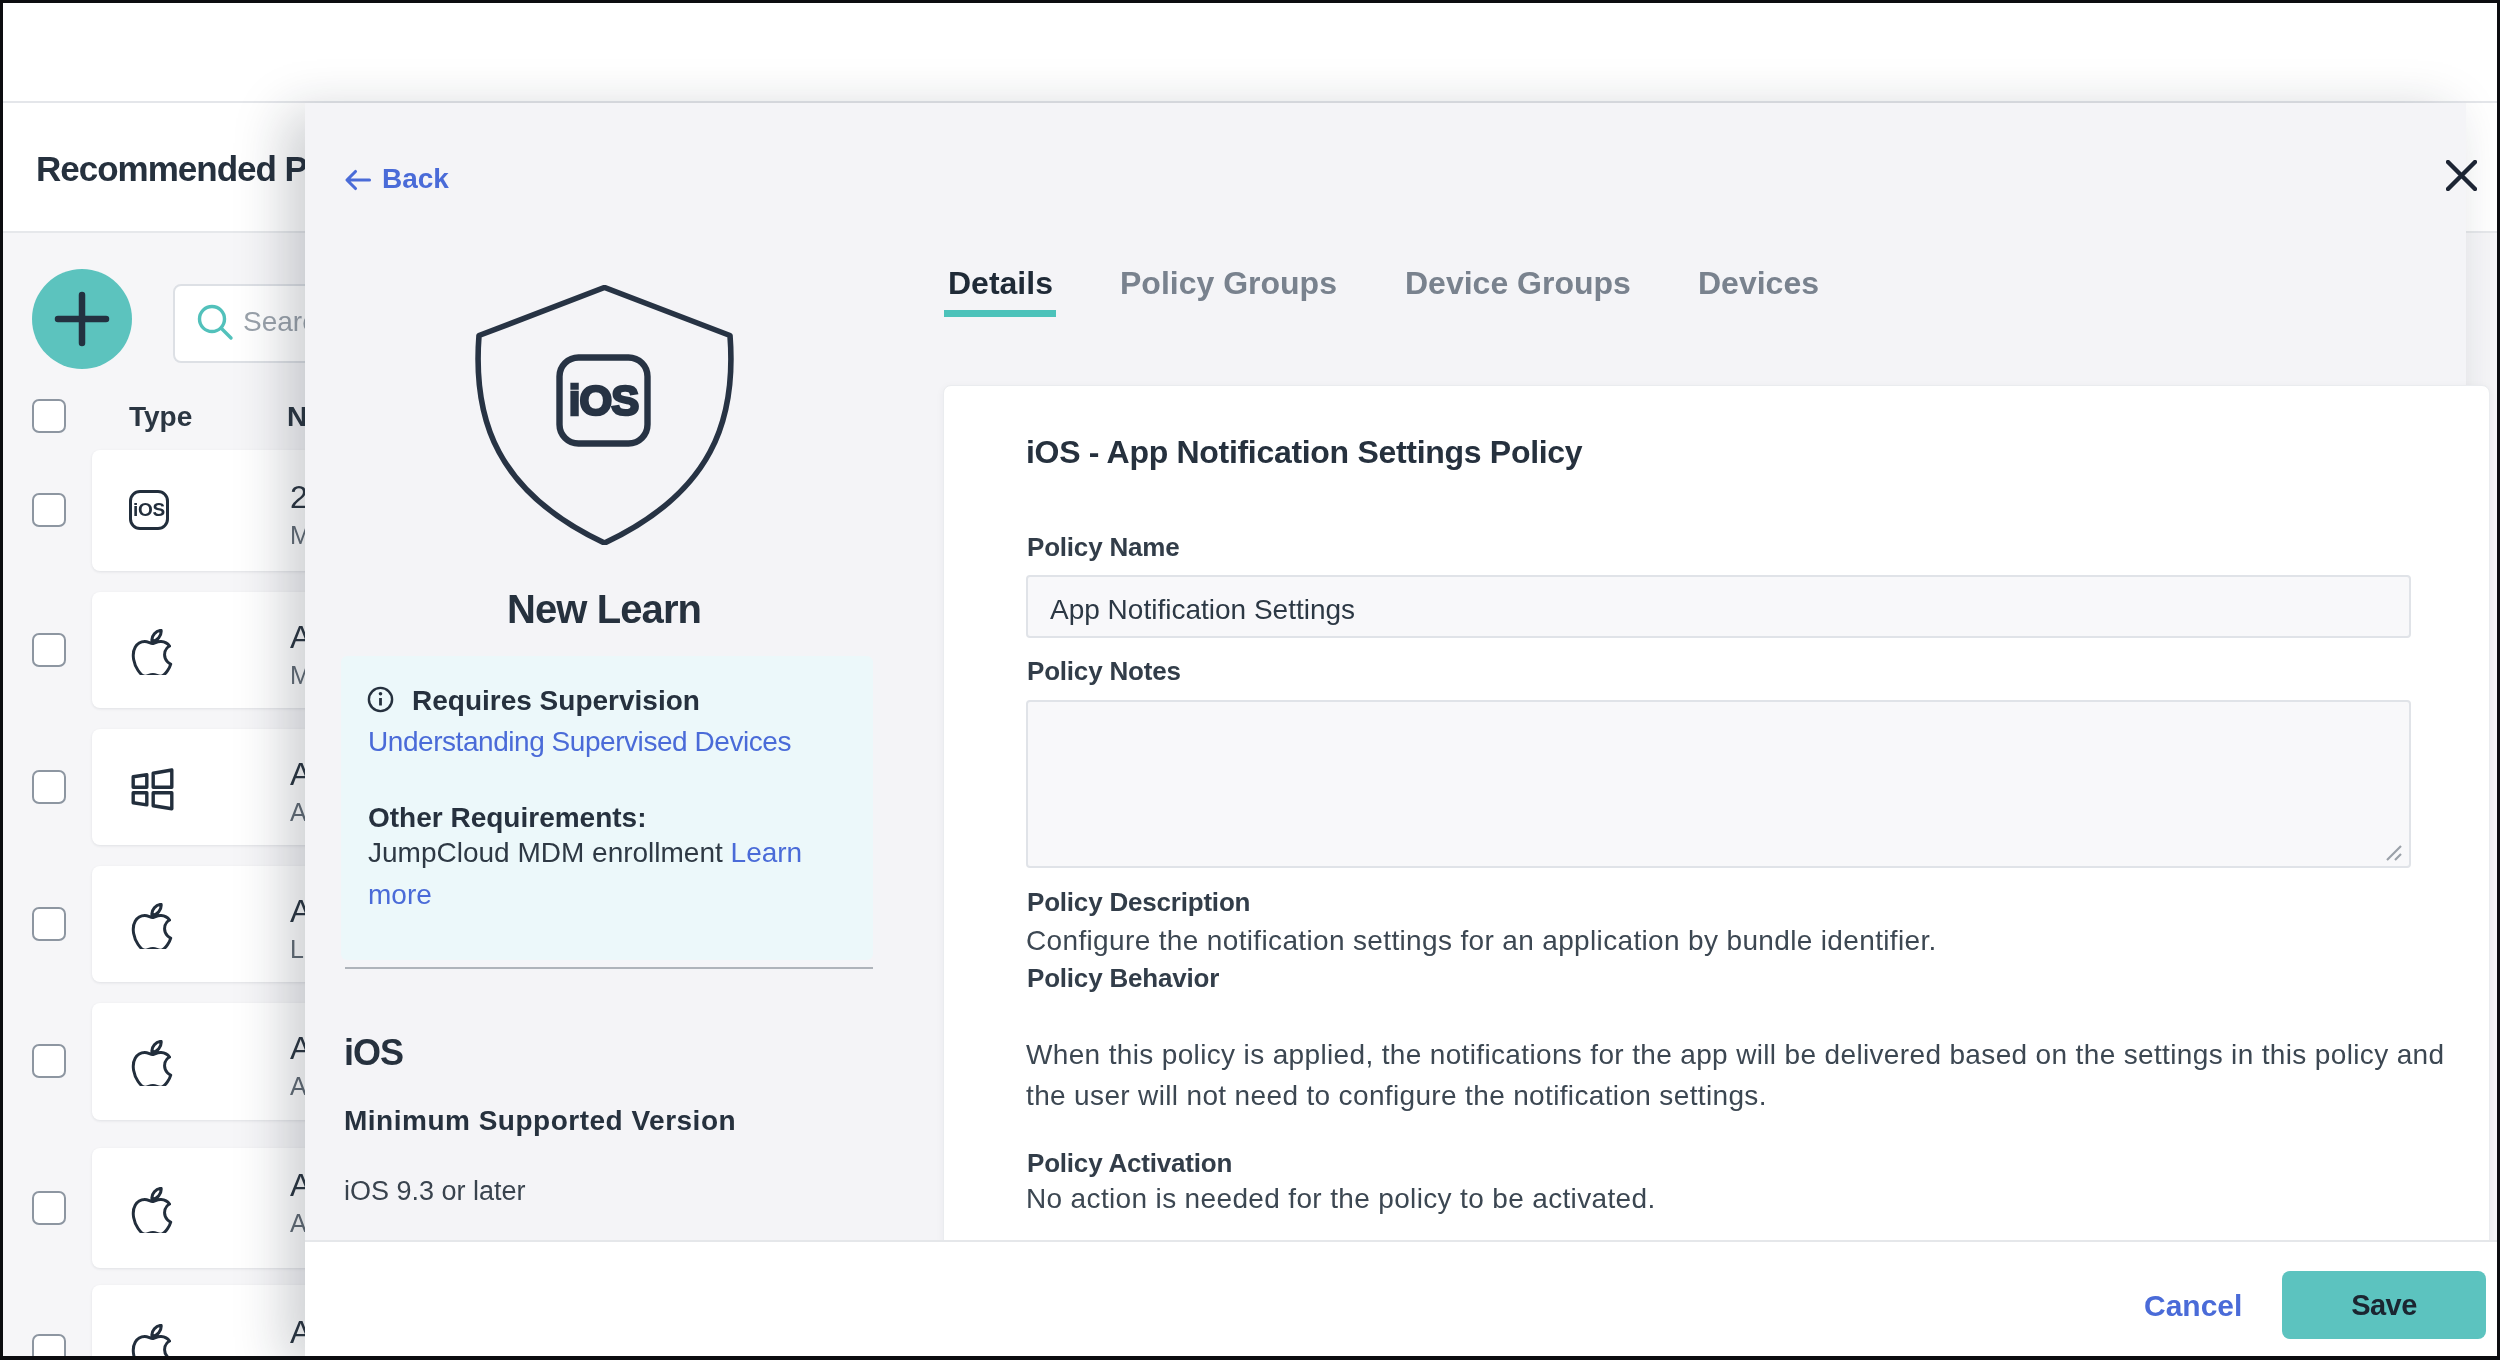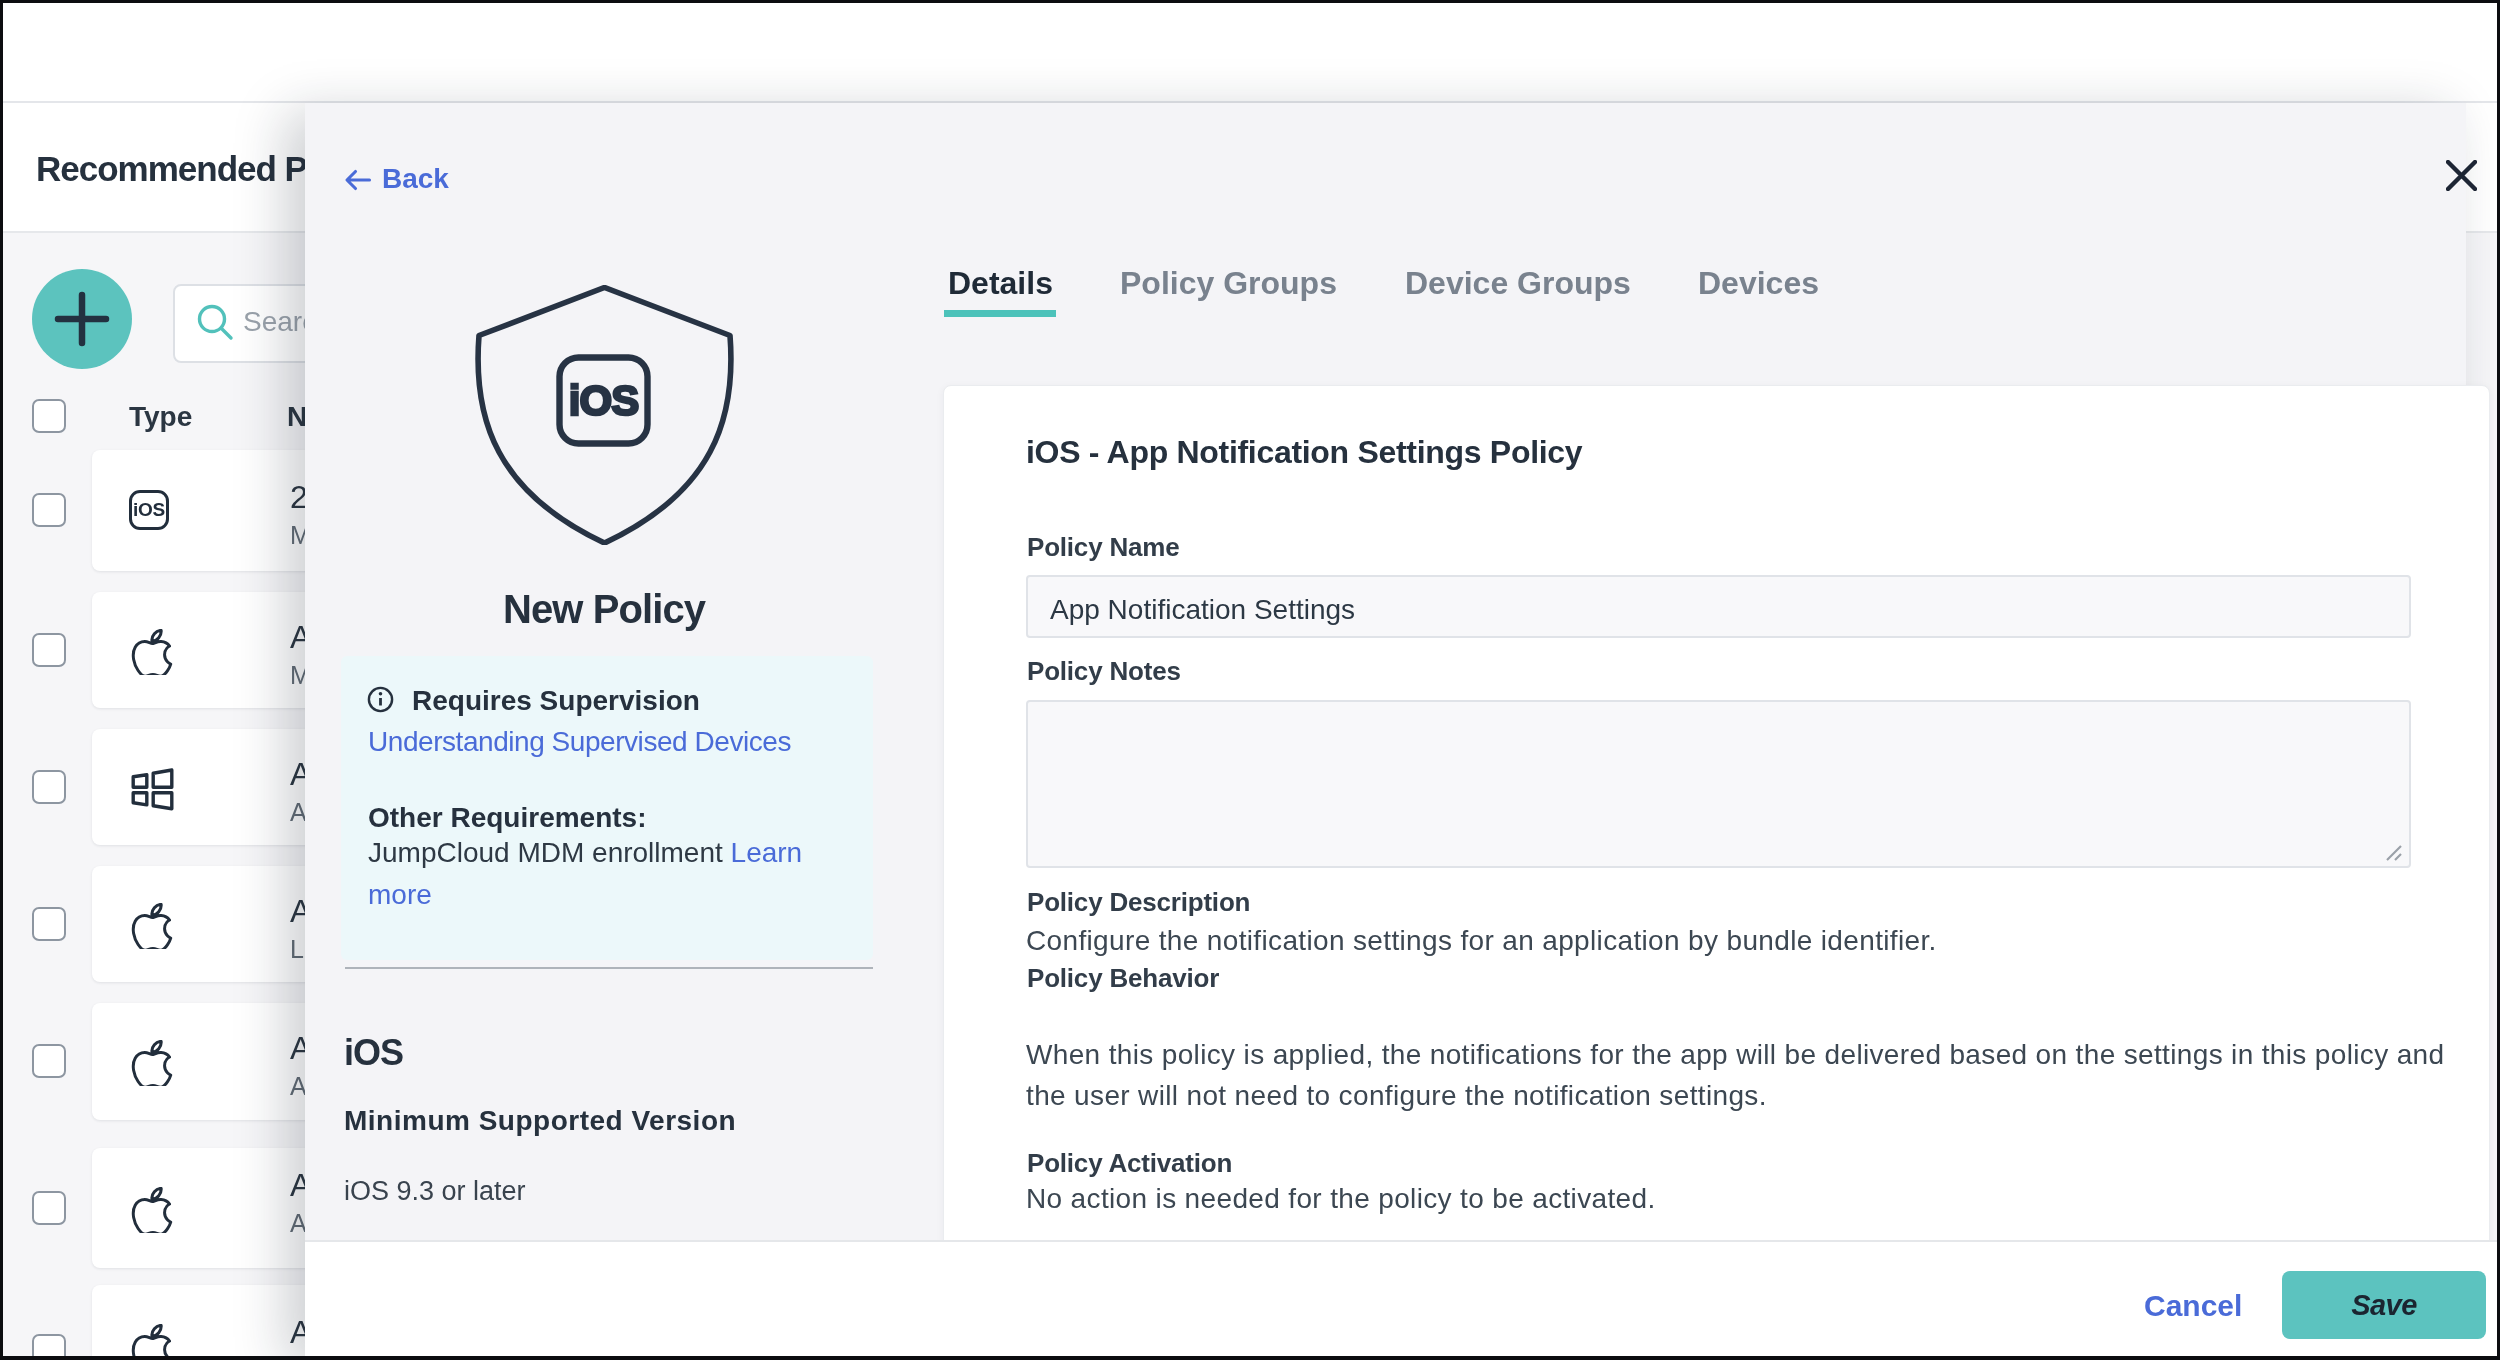--- a/index.html
+++ b/index.html
@@ -44,21 +44,21 @@
 #cardtitle{left:721px;top:332px;font-size:32px;line-height:34px;font-weight:bold;letter-spacing:-0.3px;color:#26313e;white-space:nowrap;}
 .lbl{left:722px;font-size:26px;line-height:26px;font-weight:bold;color:#323d49;letter-spacing:-0.2px;white-space:nowrap;}
 .body{left:721px;font-size:28px;line-height:28px;color:#3c4752;letter-spacing:0.35px;white-space:nowrap;}
 #inputbox{left:721px;top:472px;width:1385px;height:63px;background:#f8f8fa;border:2px solid #e0e3e8;border-radius:4px;box-sizing:border-box;}
 #inputtxt{left:745px;top:493px;font-size:28px;line-height:28px;color:#2c3844;}
 #notesbox{left:721px;top:597px;width:1385px;height:168px;background:#f8f8fa;border:2px solid #e0e3e8;border-radius:4px;box-sizing:border-box;}
 
 #footer{left:0px;top:1137px;width:2192px;height:117px;background:#fff;border-top:2px solid #e5e7ea;box-sizing:border-box;}
 #cancel{left:1839px;top:1188px;font-size:30px;line-height:30px;font-weight:bold;color:#4a6bd8;}
 #savebtn{left:1977px;top:1168px;width:204px;height:68px;background:#5cc3bf;border-radius:8px;text-align:center;}
-#savetxt{font-size:29px;line-height:68px;font-weight:bold;color:#1b2530;letter-spacing:-0.5px;font-style:italic;}
+#savetxt{font-size:29px;line-height:68px;font-weight:bold;color:#1b2530;letter-spacing:-0.5px;}
 </style></head>
 <body>
 <div id="page">
 
   <div class="abs" id="hdr"></div>
 
   <div class="abs" id="recpanel"></div>
   <div class="abs" id="rectitle">Recommended Policies</div>
   <div class="abs" id="graybg">
 
@@ -140,21 +140,21 @@
     <div class="abs" id="backtxt">Back</div>
     <svg class="abs" style="left:2141px;top:57px;" width="31" height="31" viewBox="0 0 31 31">
         <path d="M2 2 L29 29 M29 2 L2 29" stroke="#1d2534" stroke-width="4.4" stroke-linecap="round"></path>
       </svg>
 
     <svg class="abs" style="left:170px;top:182px;" width="259" height="260" viewBox="0 0 259 260">
       <path d="M129.5 2.5 L255 50.5 C261.5 135 237 207.5 129.5 258 C22 207.5 -2.5 135 4 50.5 Z" fill="none" stroke="#273344" stroke-width="5.6" stroke-linejoin="round"></path>
       <rect x="84.5" y="72.5" width="88" height="86" rx="19" fill="none" stroke="#273344" stroke-width="6.4"></rect>
       <text x="128.5" y="130" font-family="Liberation Sans,sans-serif" font-size="42" font-weight="bold" fill="#273344" stroke="#273344" stroke-width="2.6" paint-order="stroke" text-anchor="middle" letter-spacing="-1">iOS</text>
     </svg>
-    <div class="abs" id="newpolicy">New Policy</div>
+    <div class="abs" id="newpolicy">New Learn</div>
     <div class="abs" id="infobox"></div>
     <svg class="abs" style="left:62px;top:583px;" width="27" height="27" viewBox="0 0 27 27">
         <circle cx="13.5" cy="13.5" r="11.6" fill="none" stroke="#26313e" stroke-width="2.4"></circle>
         <circle cx="13.5" cy="7.8" r="1.8" fill="#26313e"></circle>
         <path d="M13.5 12 V19.5" stroke="#26313e" stroke-width="2.8"></path>
       </svg>
     <div class="abs il b ink" style="left:107px;top:584px;">Requires Supervision</div>
     <div class="abs il blue" style="left:63px;top:625px;letter-spacing:-0.45px;">Understanding Supervised Devices</div>
     <div class="abs il b ink" style="left:63px;top:701px;">Other Requirements:</div>
     <div class="abs il" style="left:63px;top:736px;color:#2e3944;">JumpCloud MDM enrollment <span class="blue">Learn</span></div>

